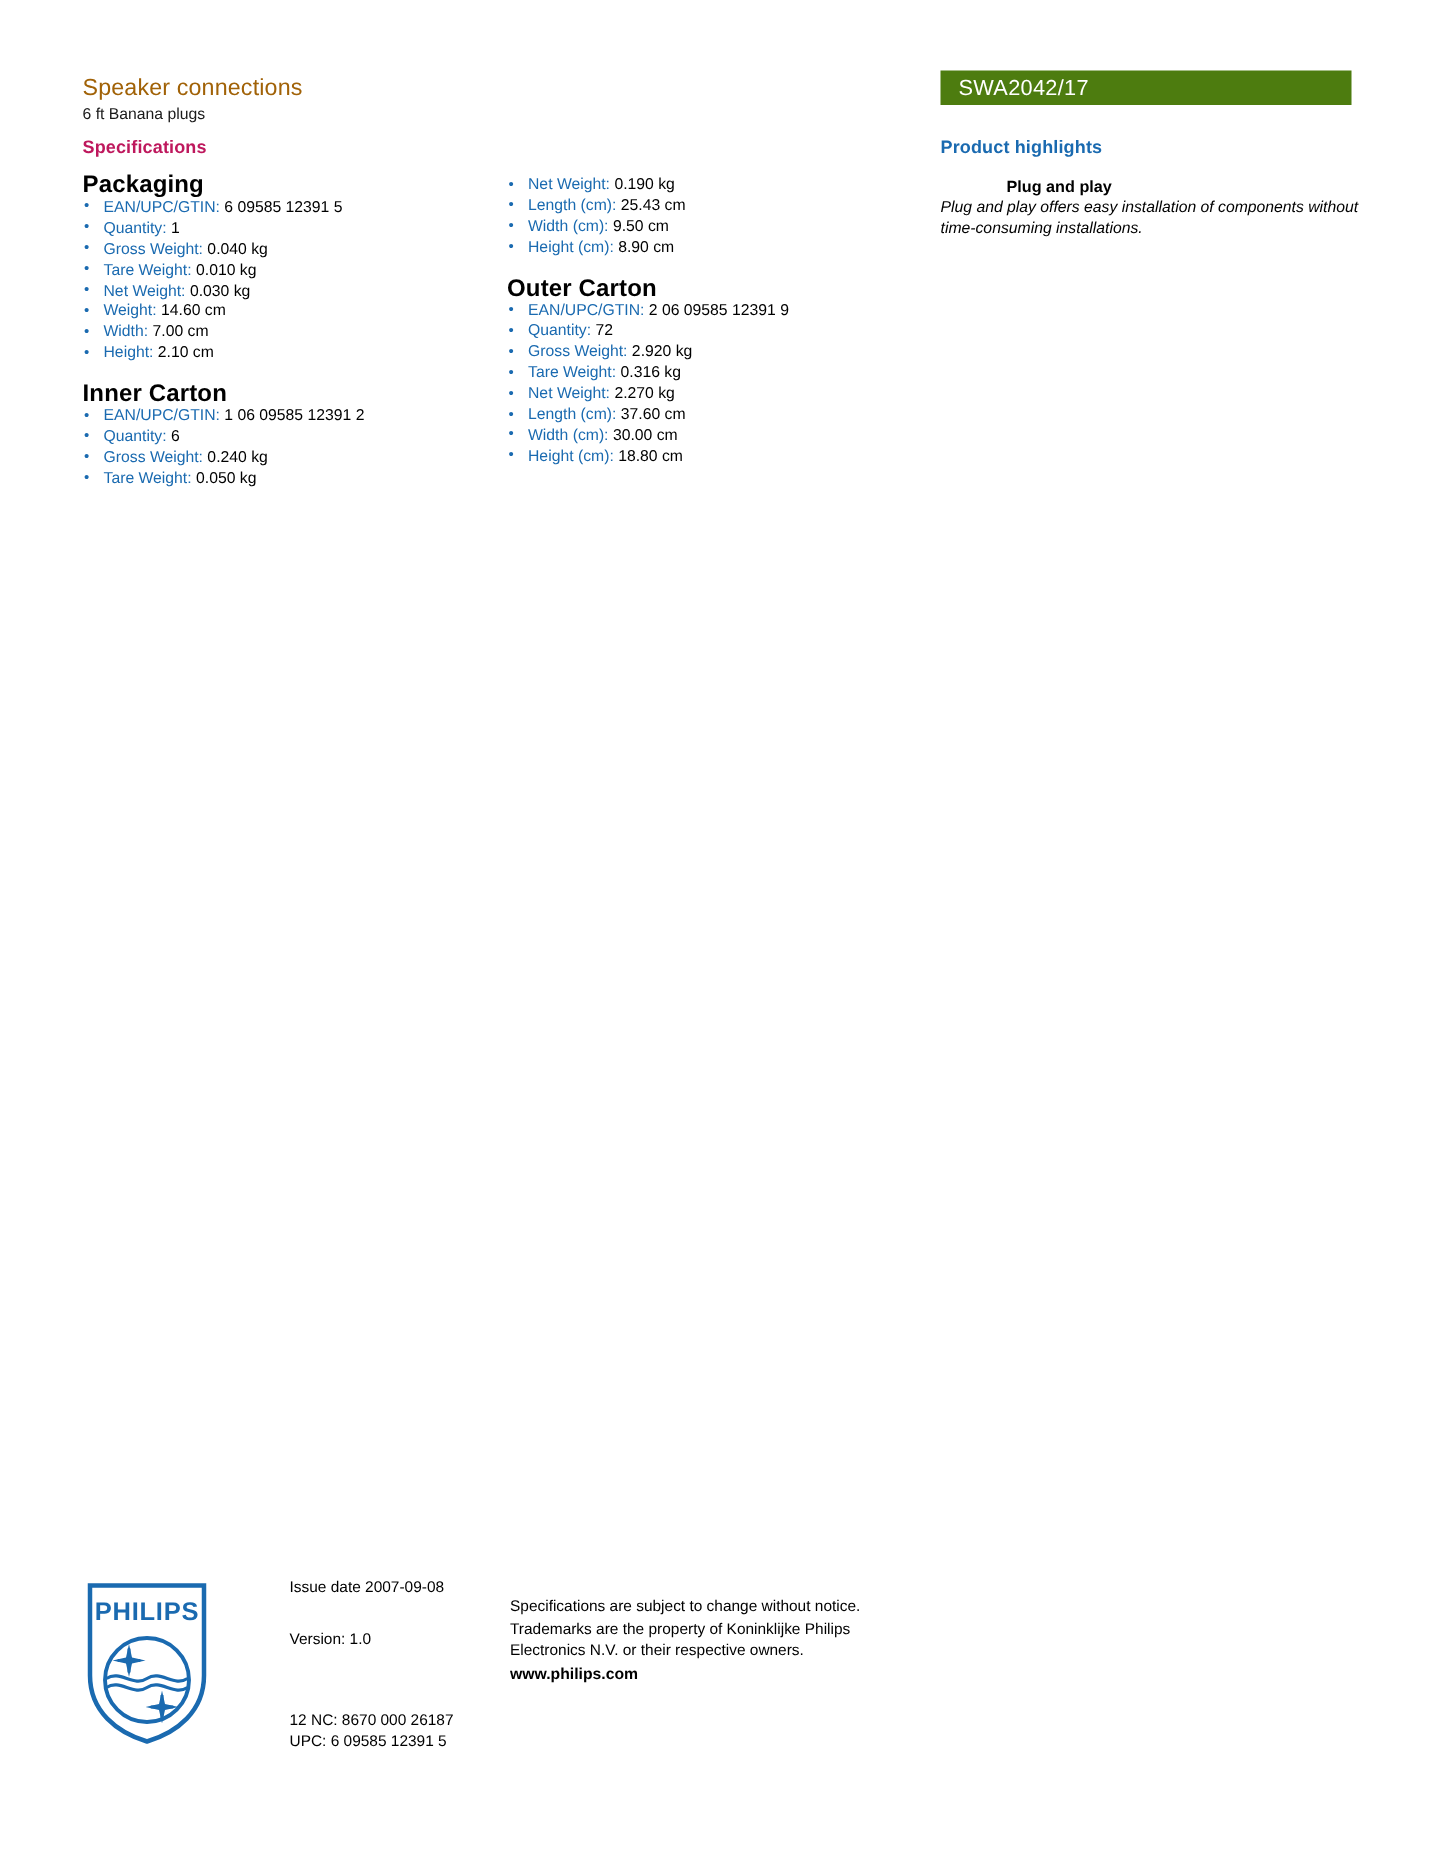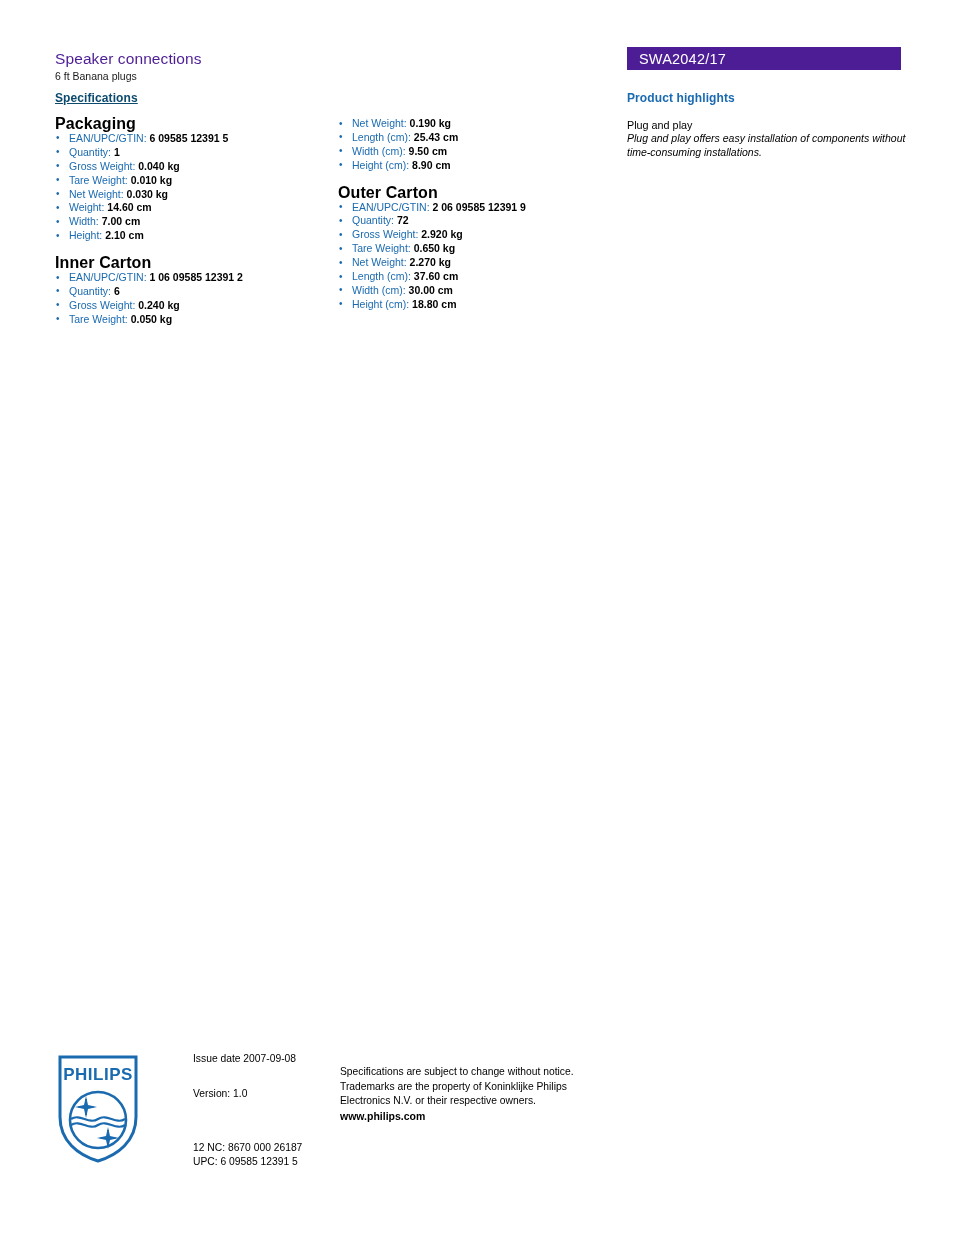--- a/index.html
+++ b/index.html
@@ -19,21 +19,21 @@
   
   #doc-title-block {
     position: absolute;
     left: 55px;
     top: 50px;
     width: 540px;
   }
   #product-title {
     font-size: 15.5px;
     line-height: 18px;
-    color: #4c1d95;
+    color: #a16207;
     font-weight: 400;
     letter-spacing: 0.1px;
   }
   #product-subtitle {
     font-size: 10.5px;
     line-height: 14px;
     color: #1a1a1a;
     font-weight: 400;
     margin-top: 1px;
   }
@@ -95,31 +95,30 @@
     top: -0.5px;
     color: #1a6ab0;
     font-size: 10px;
     line-height: 13.9px;
   }
   .spec-label {
     color: #1a6ab0;
   }
   .spec-value {
     color: #000000;
-    font-weight: bold;
   }
 
   
   #model-bar {
     position: absolute;
     left: 627px;
     top: 47px;
     width: 274px;
     height: 23px;
-    background: #4c1d95;
+    background: #4d7c0f;
   }
   #model-number {
     position: absolute;
     left: 12px;
     top: 3px;
     color: #ffffff;
     font-size: 14.5px;
     line-height: 18px;
     font-weight: 400;
     letter-spacing: 0.2px;
@@ -131,23 +130,24 @@
     text-align: right;
   }
   #highlights-list {
     position: absolute;
     left: 627px;
     top: 118px;
     width: 280px;
   }
   .highlight-title {
     font-size: 10.8px;
-    font-weight: normal;
+    font-weight: bold;
     line-height: 14px;
     color: #000000;
+    margin-left: 44px;
   }
   .highlight-desc {
     font-size: 10.5px;
     font-style: italic;
     line-height: 13.5px;
     color: #000000;
     margin-top: 0px;
   }
 
   
@@ -194,21 +194,21 @@
   }
 </style>
 </head>
 <body>
 
 <div id="doc-title-block">
   <div id="product-title">Speaker connections</div>
   <div id="product-subtitle">6 ft Banana plugs</div>
 </div>
 
-<div id="specifications-heading" class="section-heading" style="color: #0c4a6e; text-decoration: underline;">Specifications</div>
+<div id="specifications-heading" class="section-heading" style="color: #be185d;">Specifications</div>
 
 <div id="spec-column-left" class="spec-column">
     <div class="group">
       <div class="group-title">Packaging</div>
       <ul class="spec-list">
         <li class="spec-item"><span class="bullet" style="color: rgb(26, 106, 176);">•</span><span class="spec-label" style="color: rgb(26, 106, 176);">EAN/UPC/GTIN:</span><span class="spec-value"> 6 09585 12391 5</span></li>
         <li class="spec-item"><span class="bullet" style="color: rgb(26, 106, 176);">•</span><span class="spec-label" style="color: rgb(26, 106, 176);">Quantity:</span><span class="spec-value"> 1</span></li>
         <li class="spec-item"><span class="bullet" style="color: rgb(26, 106, 176);">•</span><span class="spec-label" style="color: rgb(26, 106, 176);">Gross Weight:</span><span class="spec-value"> 0.040 kg</span></li>
         <li class="spec-item"><span class="bullet" style="color: rgb(26, 106, 176);">•</span><span class="spec-label" style="color: rgb(26, 106, 176);">Tare Weight:</span><span class="spec-value"> 0.010 kg</span></li>
         <li class="spec-item"><span class="bullet" style="color: rgb(26, 106, 176);">•</span><span class="spec-label" style="color: rgb(26, 106, 176);">Net Weight:</span><span class="spec-value"> 0.030 kg</span></li>
@@ -236,21 +236,21 @@
         <li class="spec-item"><span class="bullet" style="color: rgb(26, 106, 176);">•</span><span class="spec-label" style="color: rgb(26, 106, 176);">Width (cm):</span><span class="spec-value"> 9.50 cm</span></li>
         <li class="spec-item"><span class="bullet" style="color: rgb(26, 106, 176);">•</span><span class="spec-label" style="color: rgb(26, 106, 176);">Height (cm):</span><span class="spec-value"> 8.90 cm</span></li>
       </ul>
     </div>
     <div class="group">
       <div class="group-title">Outer Carton</div>
       <ul class="spec-list">
         <li class="spec-item"><span class="bullet" style="color: rgb(26, 106, 176);">•</span><span class="spec-label" style="color: rgb(26, 106, 176);">EAN/UPC/GTIN:</span><span class="spec-value"> 2 06 09585 12391 9</span></li>
         <li class="spec-item"><span class="bullet" style="color: rgb(26, 106, 176);">•</span><span class="spec-label" style="color: rgb(26, 106, 176);">Quantity:</span><span class="spec-value"> 72</span></li>
         <li class="spec-item"><span class="bullet" style="color: rgb(26, 106, 176);">•</span><span class="spec-label" style="color: rgb(26, 106, 176);">Gross Weight:</span><span class="spec-value"> 2.920 kg</span></li>
-        <li class="spec-item"><span class="bullet" style="color: rgb(26, 106, 176);">•</span><span class="spec-label" style="color: rgb(26, 106, 176);">Tare Weight:</span><span class="spec-value"> 0.650 kg</span></li>
+        <li class="spec-item"><span class="bullet" style="color: rgb(26, 106, 176);">•</span><span class="spec-label" style="color: rgb(26, 106, 176);">Tare Weight:</span><span class="spec-value"> 0.316 kg</span></li>
         <li class="spec-item"><span class="bullet" style="color: rgb(26, 106, 176);">•</span><span class="spec-label" style="color: rgb(26, 106, 176);">Net Weight:</span><span class="spec-value"> 2.270 kg</span></li>
         <li class="spec-item"><span class="bullet" style="color: rgb(26, 106, 176);">•</span><span class="spec-label" style="color: rgb(26, 106, 176);">Length (cm):</span><span class="spec-value"> 37.60 cm</span></li>
         <li class="spec-item"><span class="bullet" style="color: rgb(26, 106, 176);">•</span><span class="spec-label" style="color: rgb(26, 106, 176);">Width (cm):</span><span class="spec-value"> 30.00 cm</span></li>
         <li class="spec-item"><span class="bullet" style="color: rgb(26, 106, 176);">•</span><span class="spec-label" style="color: rgb(26, 106, 176);">Height (cm):</span><span class="spec-value"> 18.80 cm</span></li>
       </ul>
     </div>
   </div>
 
 <div id="model-bar">
   <div id="model-number">SWA2042/17</div>

